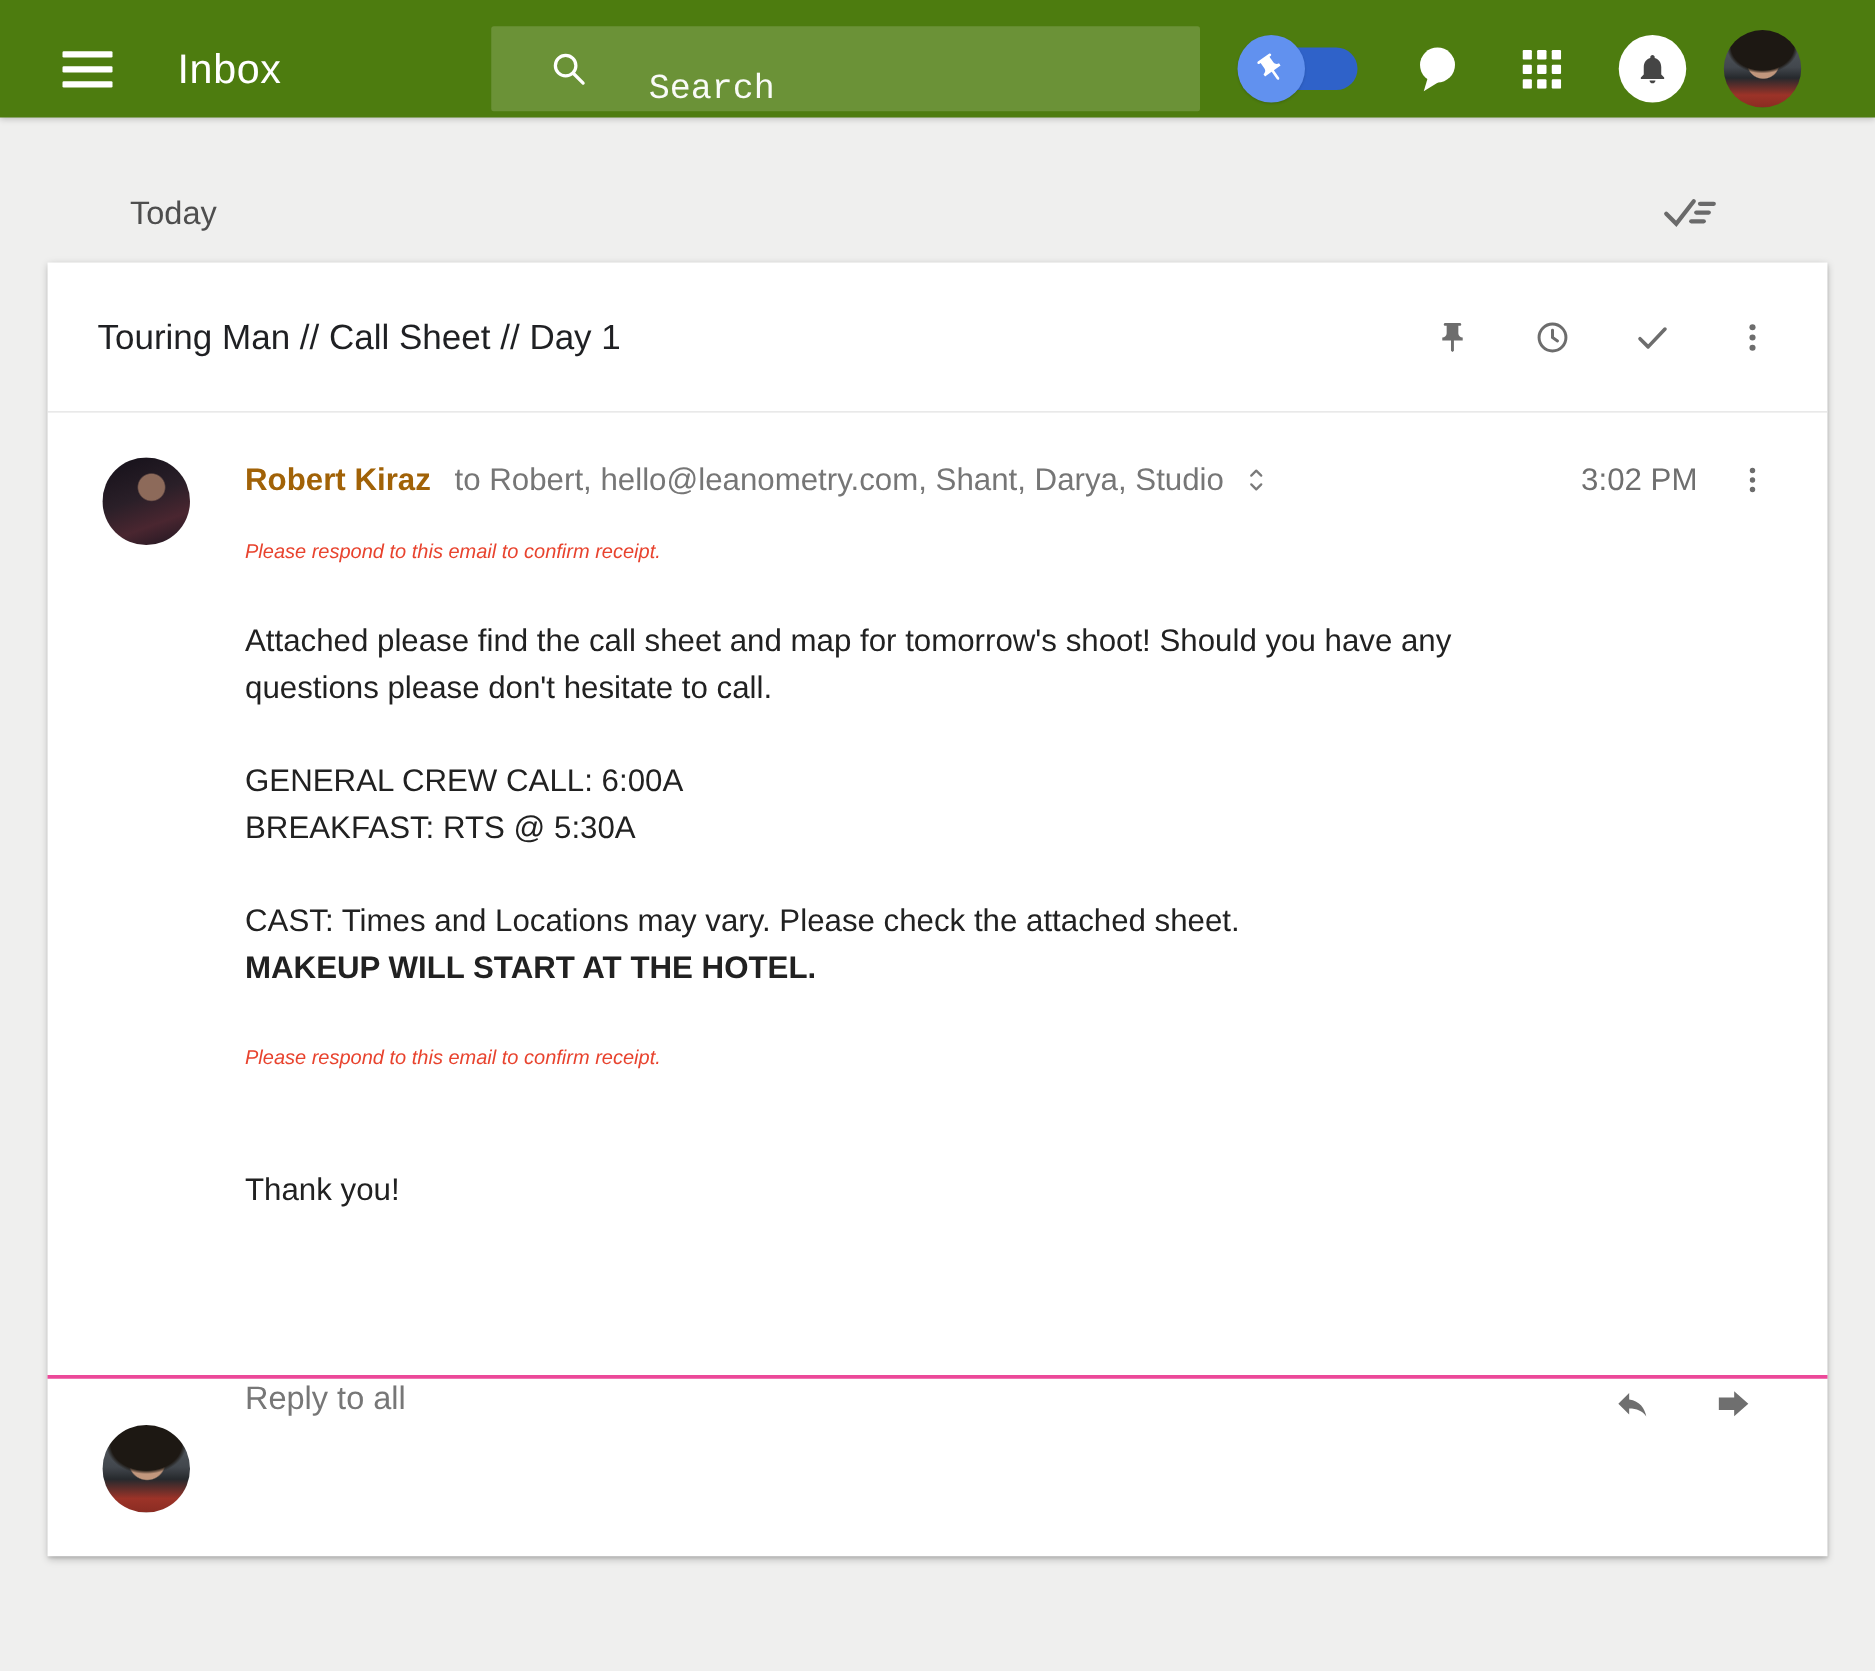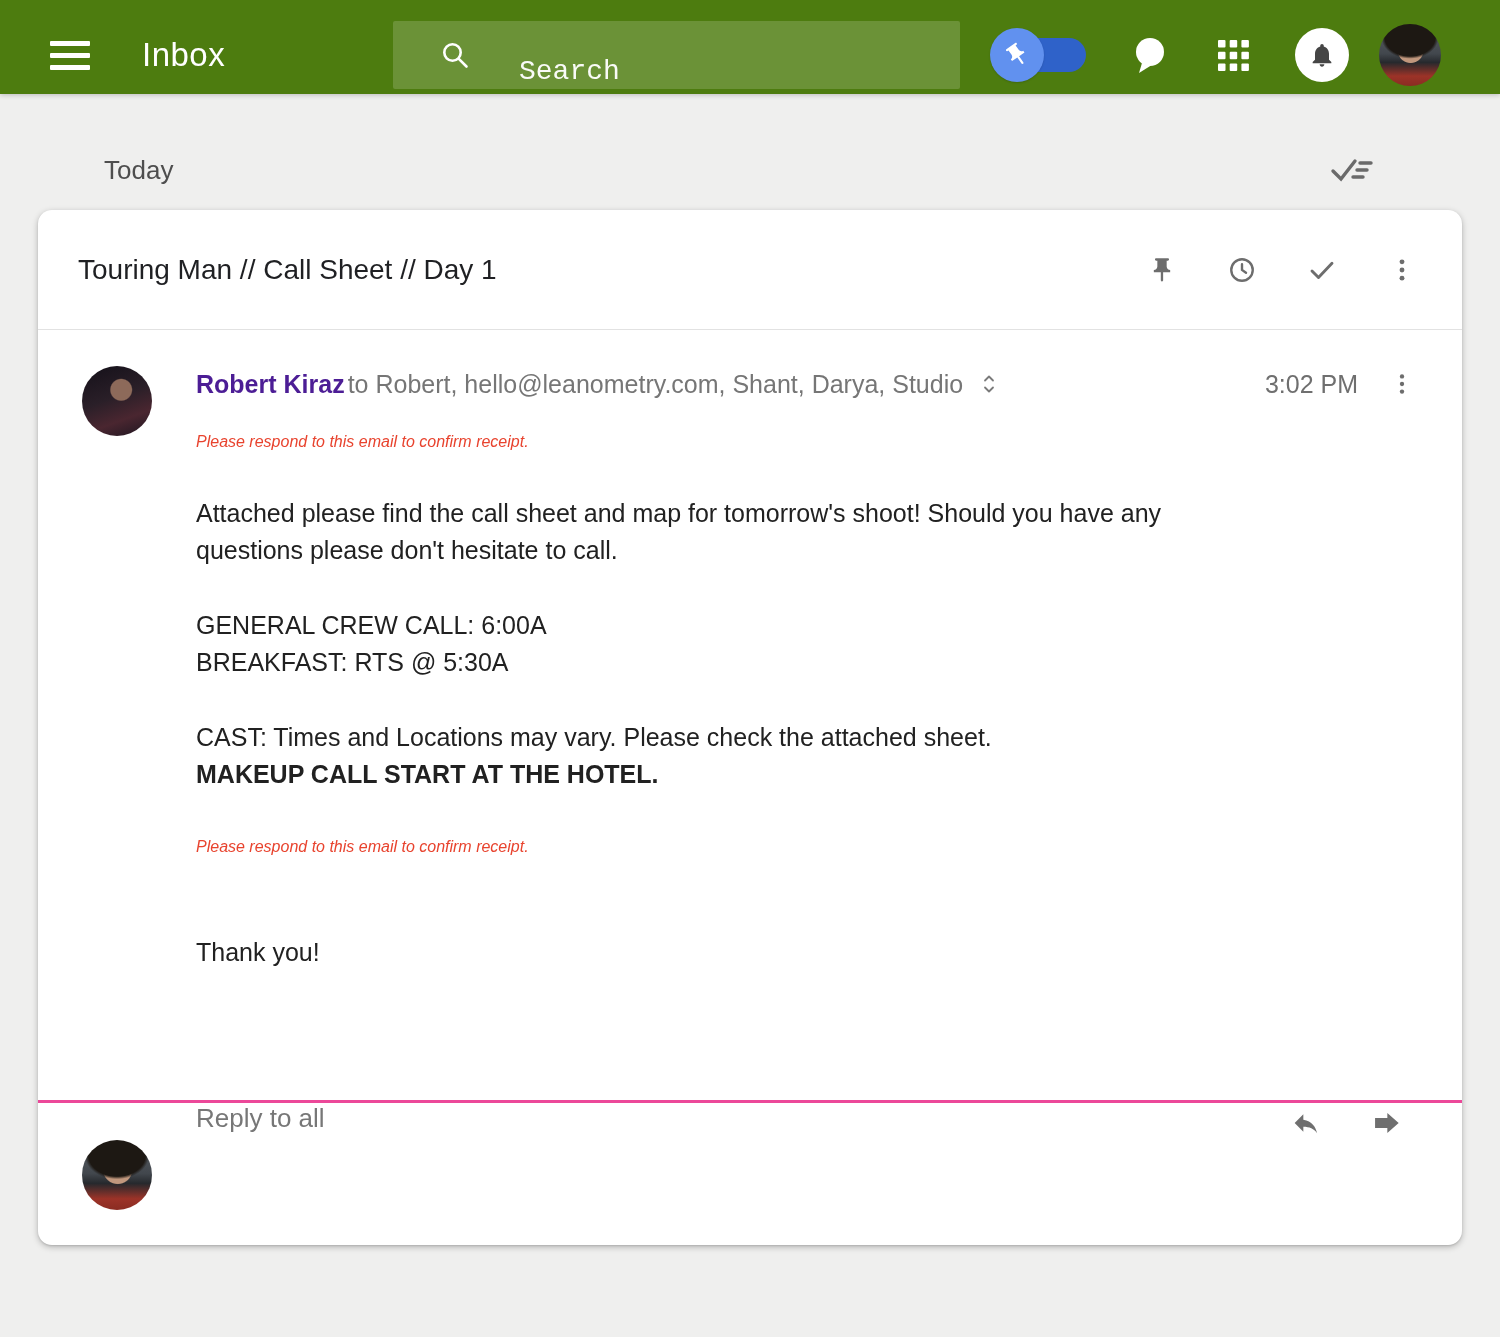--- a/index.html
+++ b/index.html
@@ -49,39 +49,39 @@
   }
   .avatar-top { position:absolute; left:1379px; top:24px; width:62px; height:62px; cursor:pointer; }
 
   
   .today-label { position:absolute; left:104px; top:155px; font-size:26px; color:#4e4e4e; }
   .sweep-btn { position:absolute; left:1324px; top:146px; width:56px; height:48px;
     display:flex; align-items:center; justify-content:center; cursor:pointer; }
 
   
   .card { position:absolute; left:38px; top:210px; width:1424px; height:1035px;
-    background:#fff; border-radius:14px;
+    background:#fff; border-radius:0;
     box-shadow:0 2px 6px rgba(0,0,0,.25), 0 1px 2px rgba(0,0,0,.1);
     display:flex; flex-direction:column; }
 
   .subject-row { height:119px; display:flex; align-items:center; padding:0 40px; }
   .subject { flex:1; font-size:28px; color:#1f2023; }
   .subject-actions { display:flex; gap:40px; }
   .act { width:40px; height:40px; display:flex; align-items:center; justify-content:center; cursor:pointer; }
 
   .divider { height:1px; background:#e2e2e2; flex:0 0 auto; }
 
   .message { flex:1; position:relative; padding:34px 40px 0 158px; overflow:hidden; }
   .msg-avatar { position:absolute; left:44px; top:36px; width:70px; height:70px; border-radius:50%;
     background-color:#1c1720;
     background-image:
       radial-gradient(circle at 56% 34%, #8d6a5a 0%, #8d6a5a 17%, rgba(0,0,0,0) 19%),
       linear-gradient(160deg, #141019 0%, #2a1f28 45%, #4a2630 72%, #1c1520 100%); }
   .msg-header { display:flex; align-items:center; font-size:25px; color:#767676; line-height:32px; }
-  .sender { color:#4c1d95; font-weight:bold; margin-right:3px; white-space:nowrap; }
+  .sender { color:#a16207; font-weight:bold; margin-right:19px; white-space:nowrap; }
   .recipients { white-space:nowrap; overflow:hidden; text-overflow:ellipsis; max-width:720px; }
   .caret { margin-left:16px; display:flex; align-items:center; cursor:pointer; }
   .time { margin-left:auto; color:#6f6f6f; padding-right:24px; white-space:nowrap; }
   .msg-more { width:40px; height:40px; display:flex; align-items:center; justify-content:center; cursor:pointer; }
 
   .alert { color:#e8432e; font-style:italic; font-size:16px; line-height:31px; margin-top:22px; }
   .alert-2 { margin-top:38px; }
   .body-text { font-size:25px; color:#212121; line-height:37px; max-width:1010px; }
   .body-text p { margin:38px 0 0 0; }
   p.greeting { margin-top:40px; }
@@ -232,21 +232,21 @@
     <div class="alert">Please respond to this email to confirm receipt.</div>
 
     <div class="body-text">
       <p>Attached please find the call sheet and map for tomorrow's shoot! Should you have any questions please don't hesitate to call.</p>
       <p>
         <span>GENERAL CREW CALL: 6:00A</span><br>
         <span>BREAKFAST: RTS @ 5:30A</span>
       </p>
       <p>
         <span>CAST: Times and Locations may vary. Please check the attached sheet.</span><br>
-        <span class="strong-line">MAKEUP CALL START AT THE HOTEL.</span>
+        <span class="strong-line">MAKEUP WILL START AT THE HOTEL.</span>
       </p>
     </div>
 
     <div class="alert alert-2">Please respond to this email to confirm receipt.</div>
 
     <div class="body-text">
       <p class="closing">Thank you!</p>
     </div>
   </div>
 

